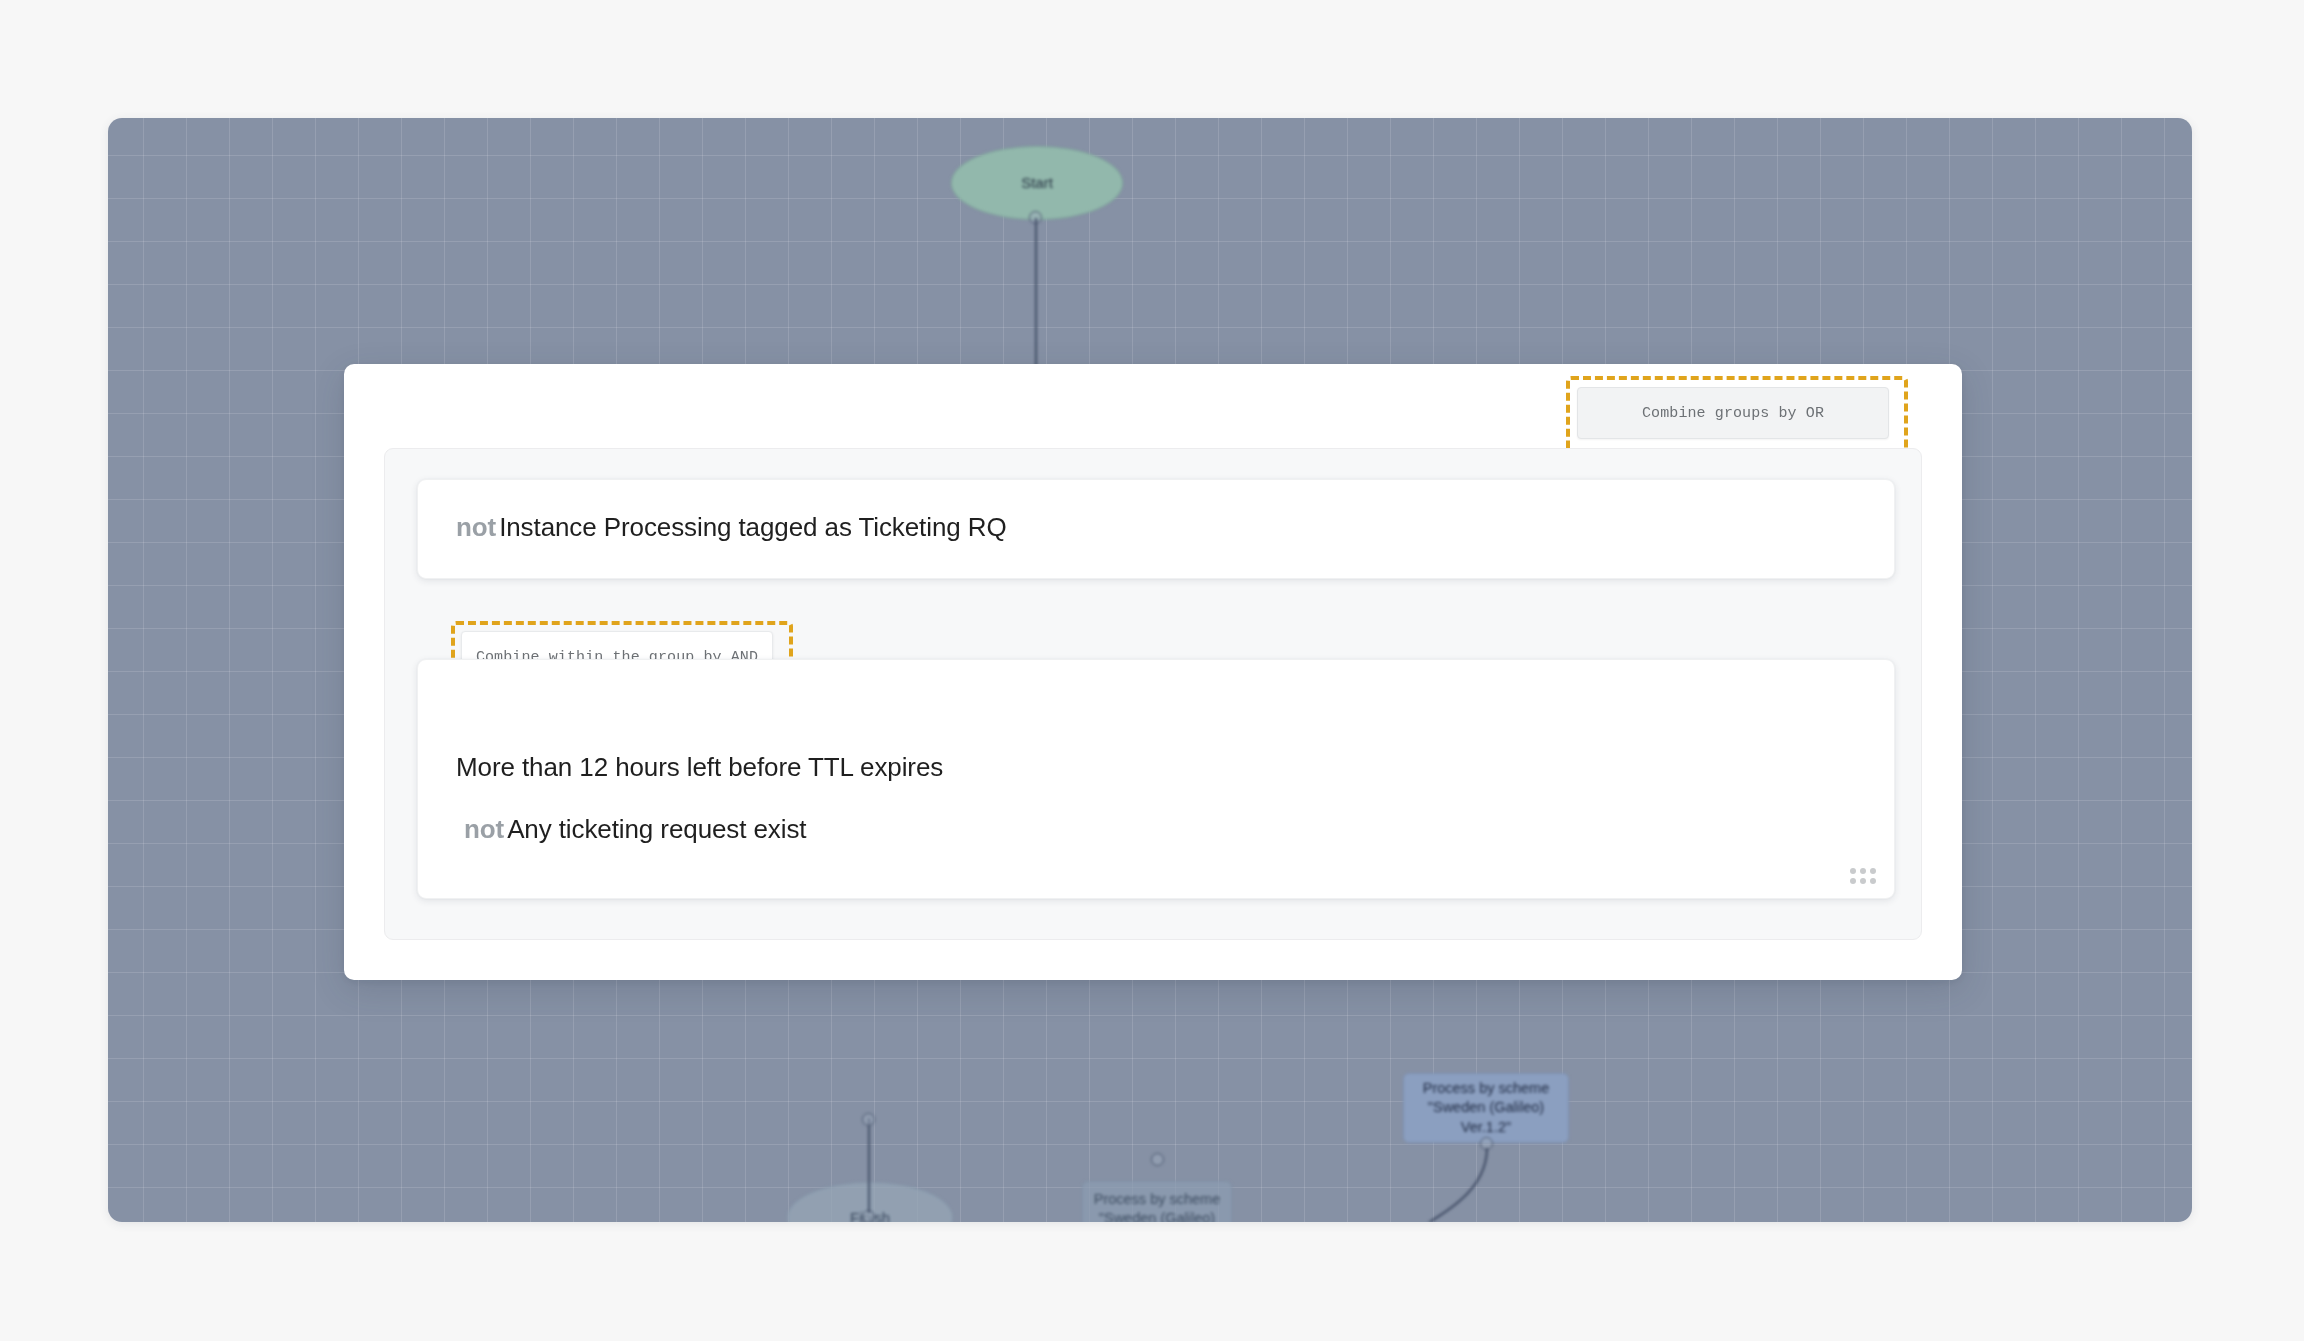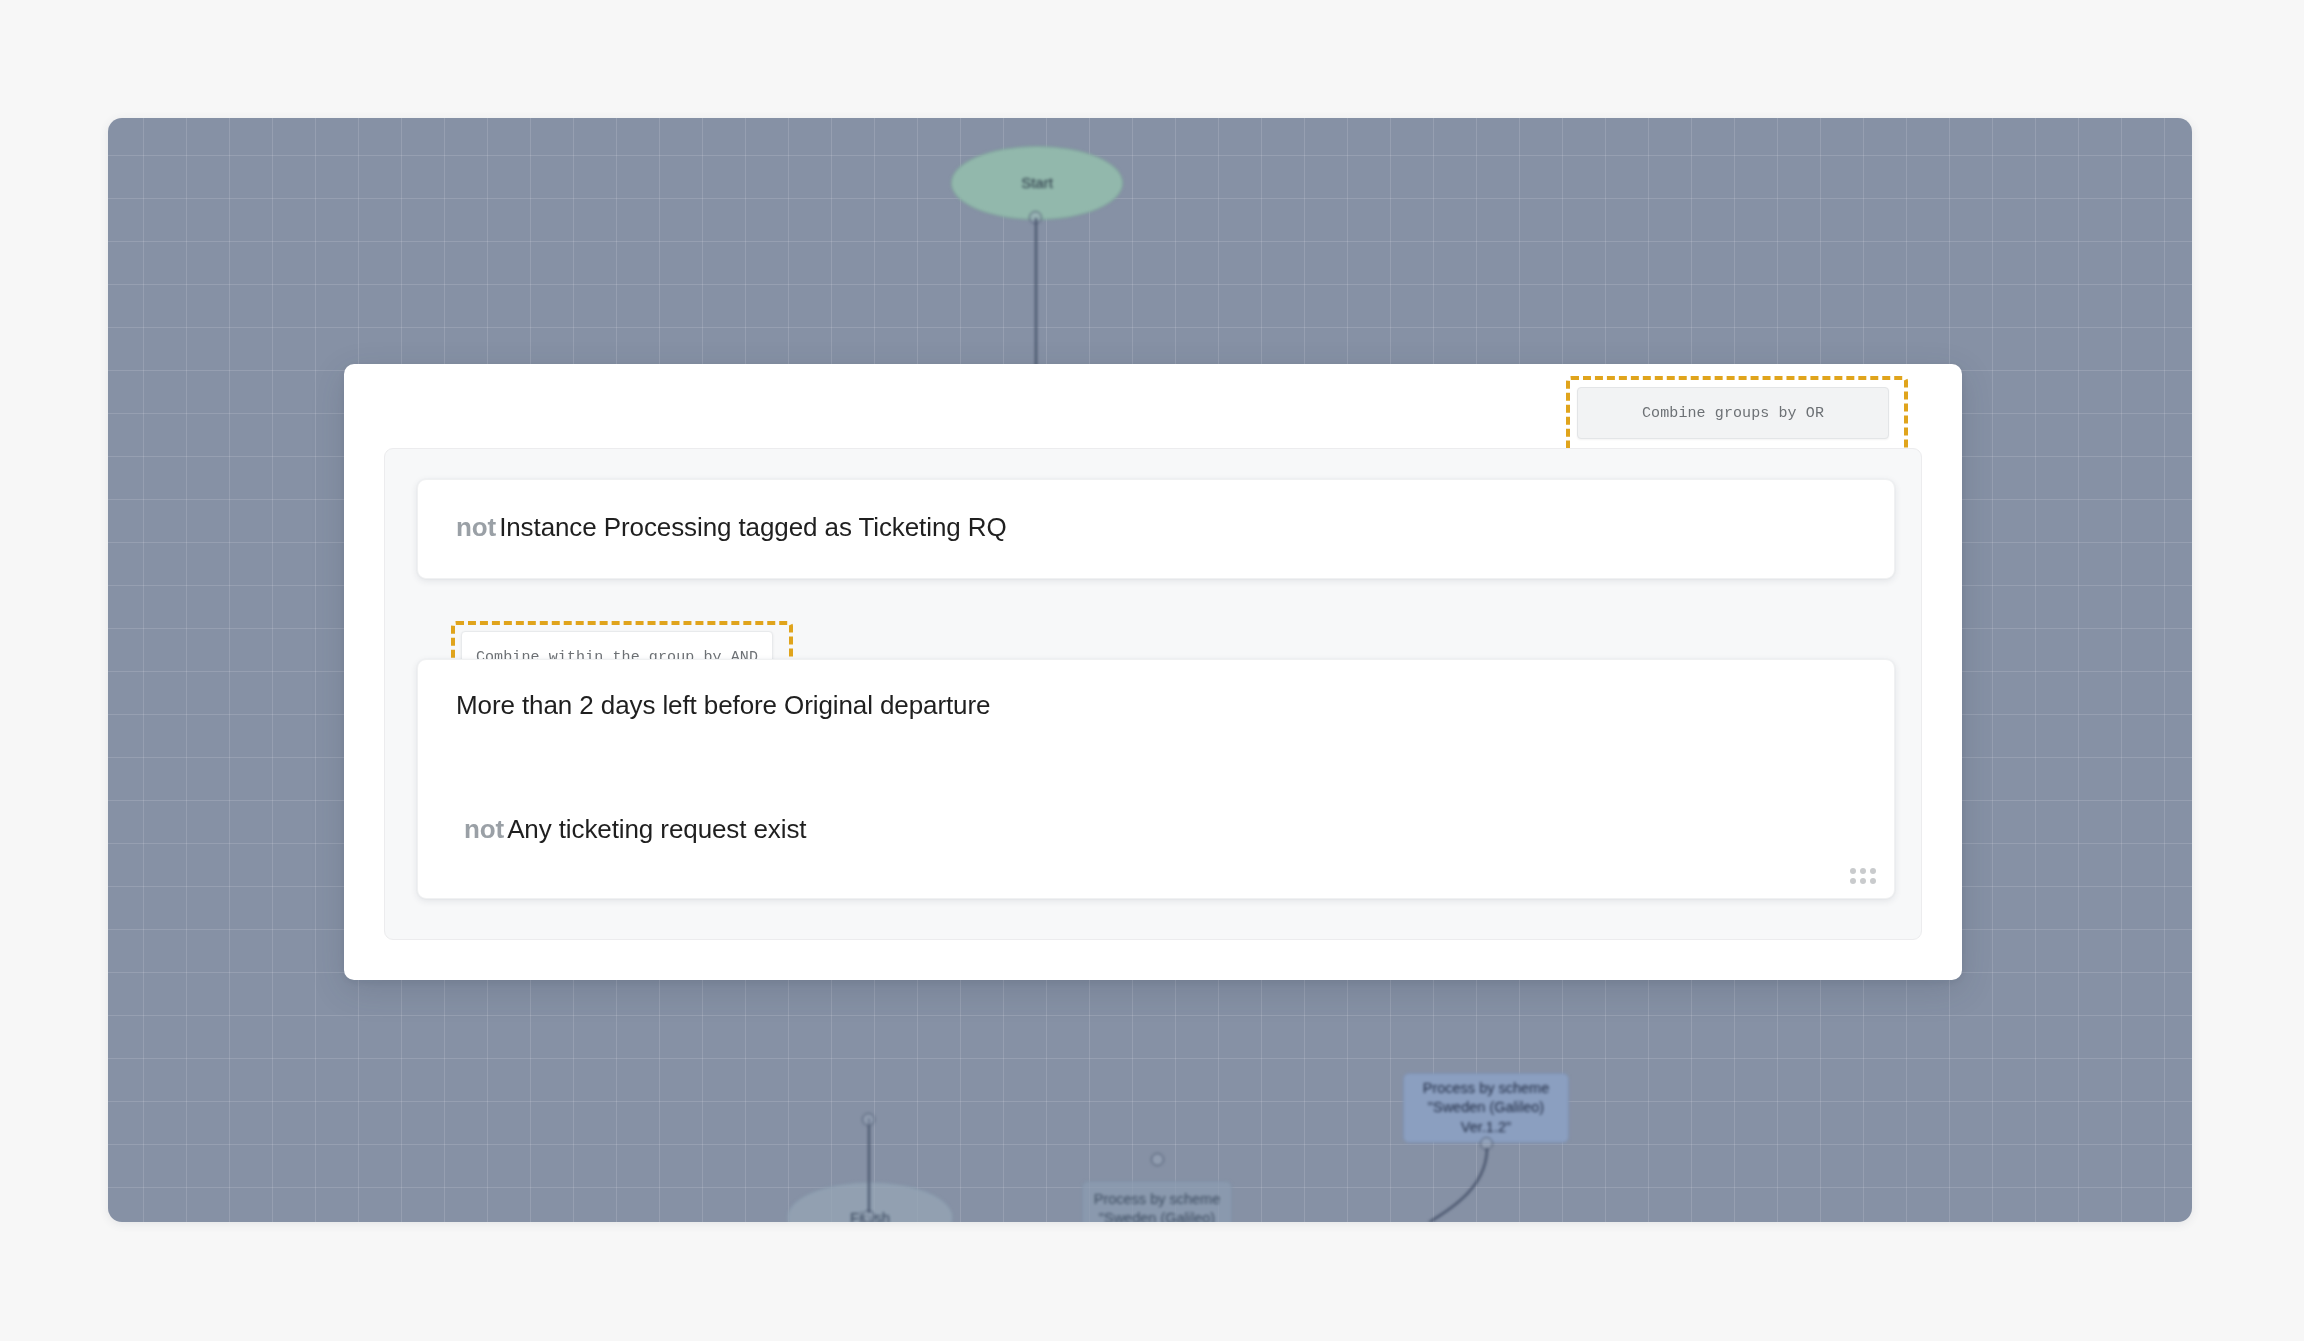--- a/index.html
+++ b/index.html
@@ -297,22 +297,22 @@
         <span class="not-kw">not</span><span>Instance Processing tagged as Ticketing RQ</span>
       </div>
     </div>
 
     <div id="combine-and-wrap">
       <div class="pill pill-and">Combine within the group by AND</div>
     </div>
     <div class="dash-hl" id="hl-and"></div>
 
     <div class="group-card" id="group-2">
-      <div class="cond-row" style="top:30px;">
-        <span>More than 2 days left before Original departure</span>
+      <div class="cond-row" style="top:92px;">
+        <span>More than 12 hours left before TTL expires</span>
       </div>
       <div class="cond-row" style="top:154px;margin-left:8px;">
         <span class="not-kw">not</span><span>Any ticketing request exist</span>
       </div>
 
       <div id="drag-handle">
         <span></span>
         <span></span>
         <span></span>
         <span></span>

